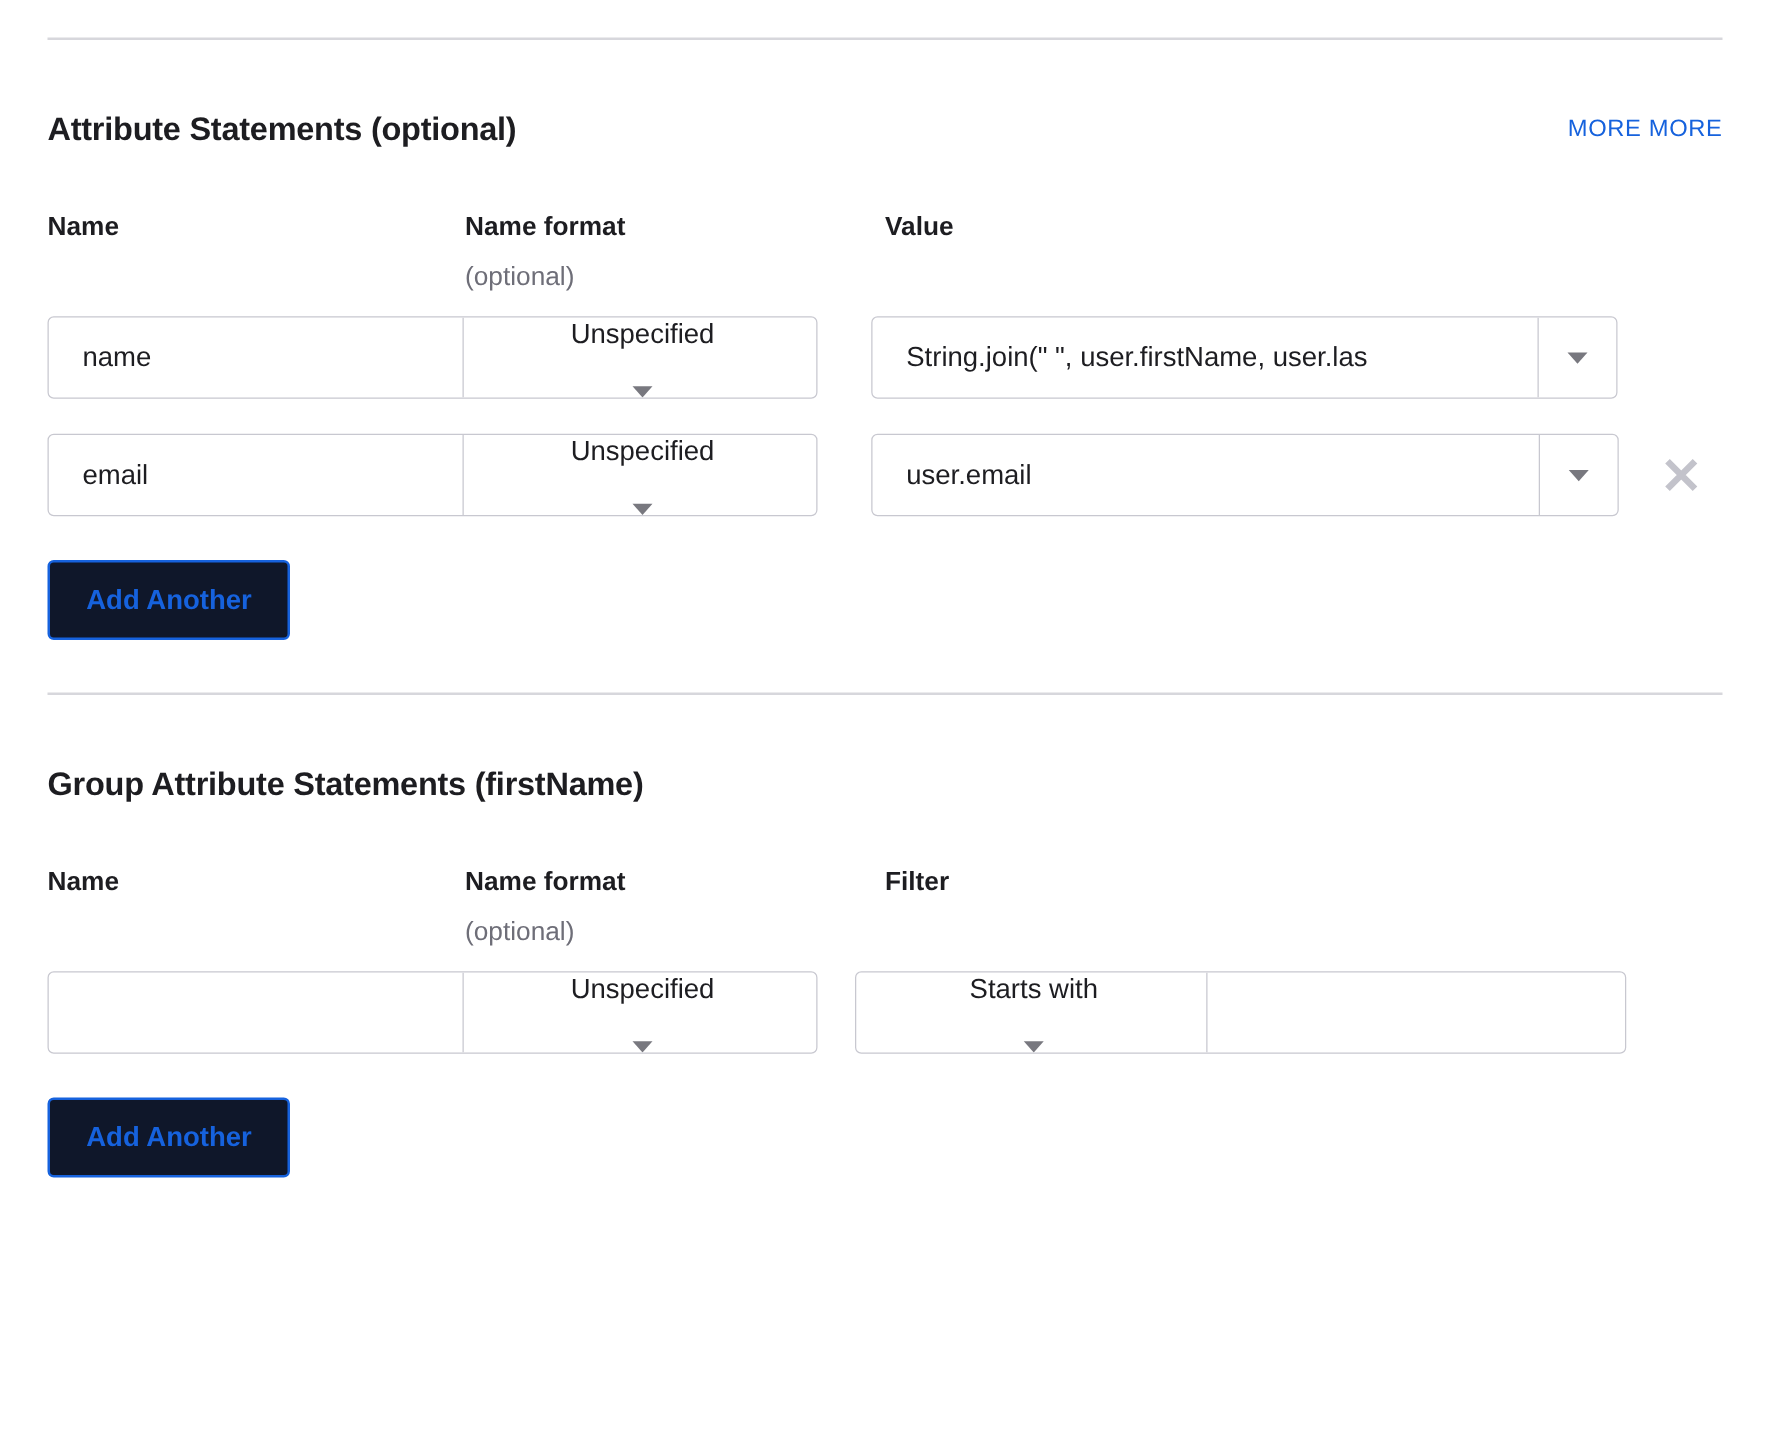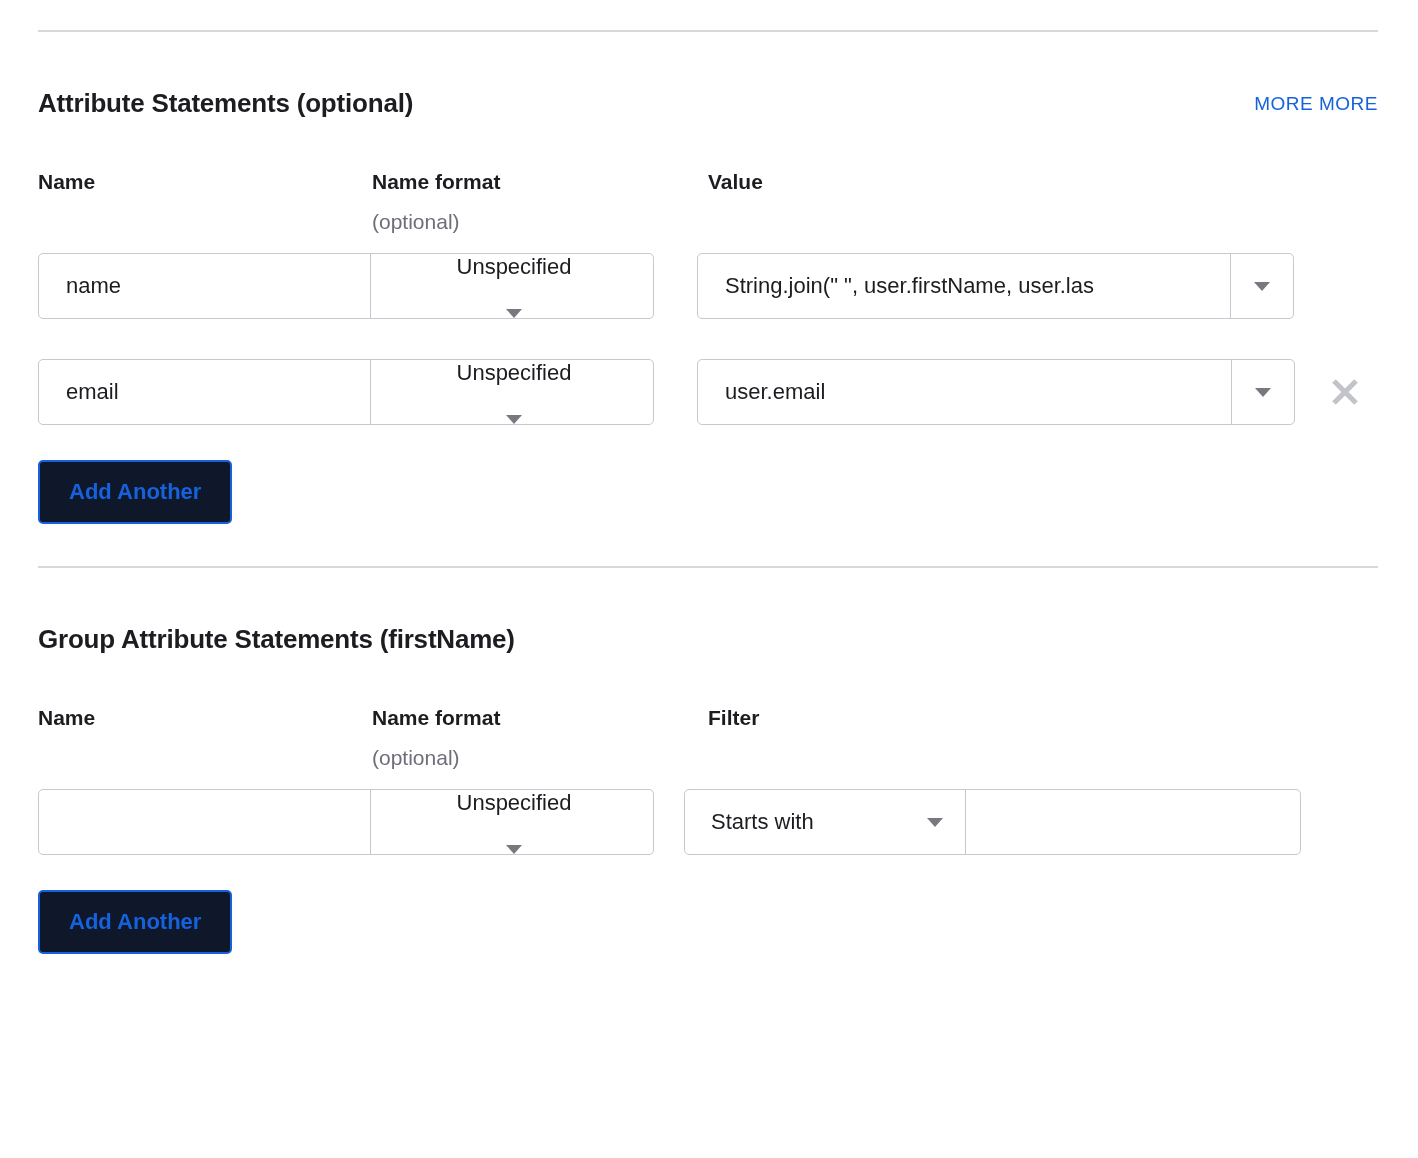--- a/index.html
+++ b/index.html
@@ -73,21 +73,21 @@
   .ch-name   { width: 334px; }
   .ch-format { width: 336px; }
   .ch-value  { width: 400px; }
 
   
   .row {
     display: flex;
     align-items: center;
     margin-top: 21px;
   }
-  .row.r2 { margin-top: 40px; }
+  .row.r2 { margin-top: 28px; }
 
   
   .combo {
     display: flex;
     border: 1px solid #c8c8d0;
     border-radius: 5px;
     background: #fff;
     height: 66px;
     box-sizing: border-box;
     overflow: hidden;
@@ -182,20 +182,21 @@
     width: 280px;
     display: flex;
     align-items: center;
     justify-content: space-between;
     padding: 0 22px 0 26px;
     box-sizing: border-box;
     font-size: 22px;
     color: #1d1d21;
     cursor: pointer;
     user-select: none;
+    flex-direction: column;
   }
   .filterbox .f-sep {
     width: 1px;
     background: #c8c8d0;
     align-self: stretch;
   }
   .filterbox .f-input {
     width: 334px;
     border: none;
     outline: none;

